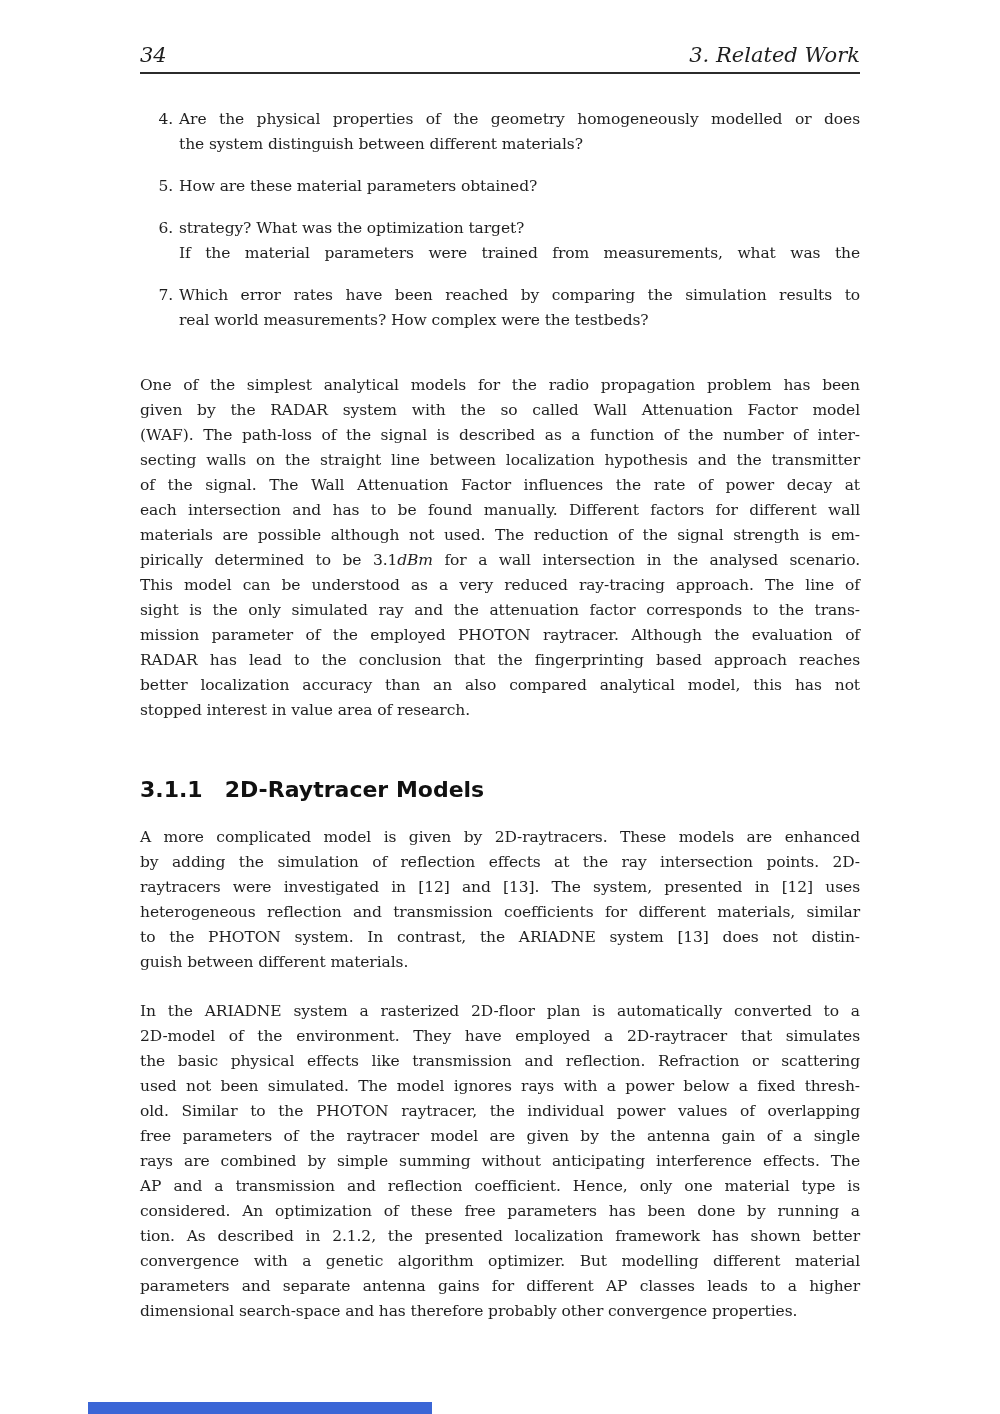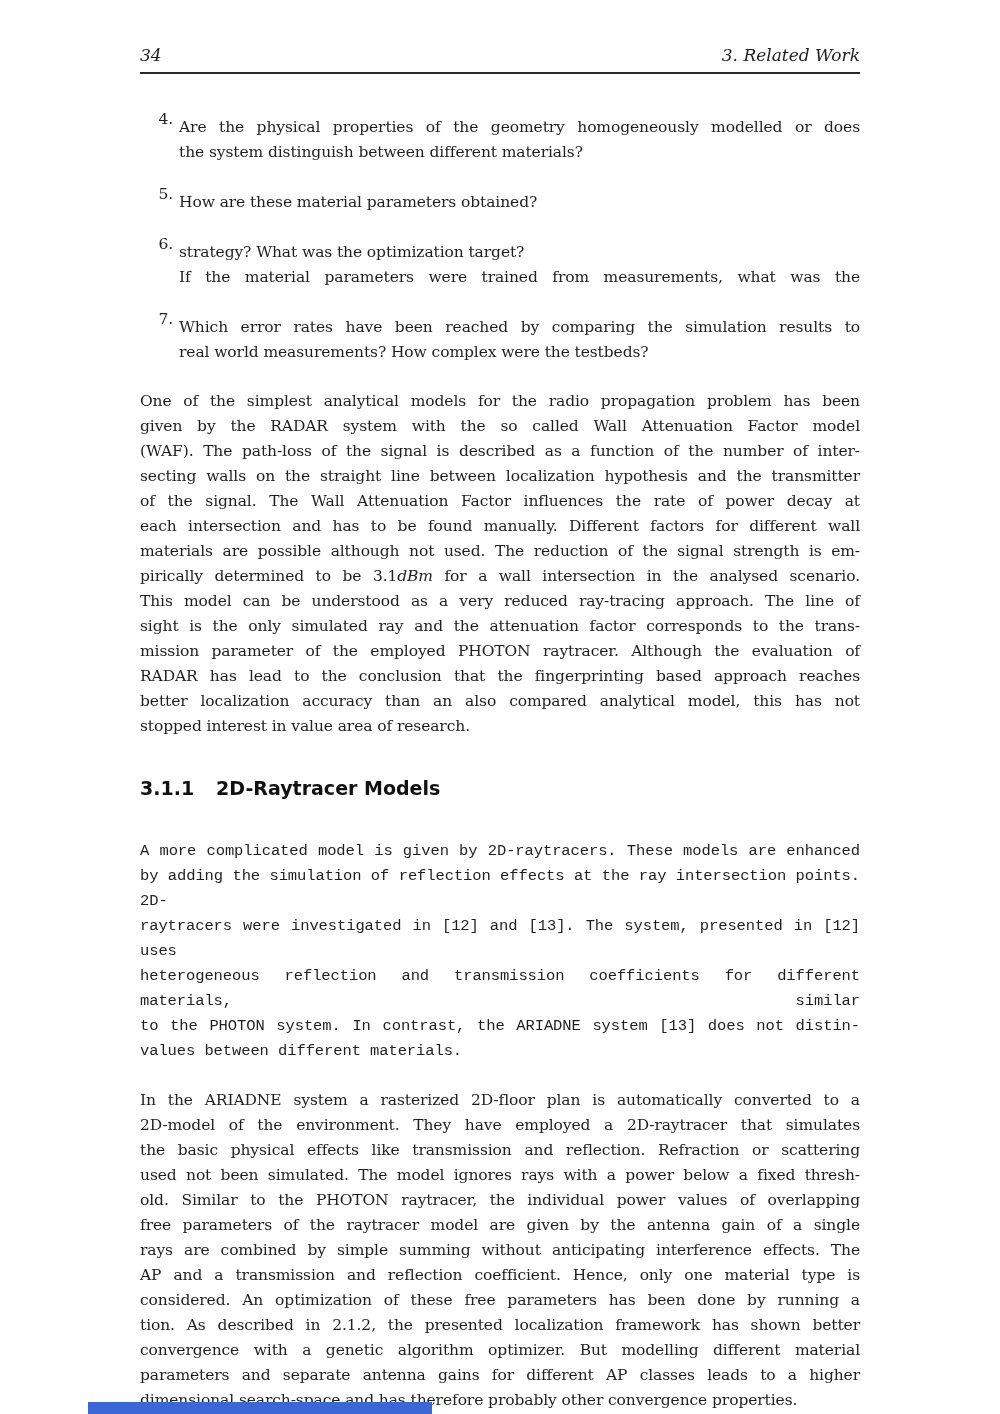--- a/index.html
+++ b/index.html
@@ -15,56 +15,56 @@
   
   .header {
     position: absolute;
     left: 140px;
     top: 44px;
     width: 720px;
     display: flex;
     justify-content: space-between;
     align-items: flex-end;
     font-style: italic;
-    font-size: 17px;
+    font-size: 21px;
     line-height: 22px;
     padding-bottom: 6px;
     border-bottom: 2px solid #2b2b2b;
   }
   
   .content {
     position: absolute;
     left: 140px;
     top: 107px;
     width: 720px;
     font-size: 15.5px;
     line-height: 25px;
     letter-spacing: -0.1px;
   }
   .line { text-align: justify; text-align-last: justify; }
   .line.end { text-align-last: left; }
 
   .q-item { display: flex; }
   .q-item + .q-item { margin-top: 17px; }
   .q-num { width: 33px; text-align: right; flex: none; }
-  .q-lines { flex: 1; margin-left: 6px; margin-top: 8px; }
+  .q-lines { flex: 1; margin-left: 6px; }
 
-  .para-waf { margin-top: 24px; }
+  .para-waf { margin-top: 40px; }
   .sec-heading {
-    margin-top: 34px;
+    margin-top: 52px;
     font-family: "DejaVu Sans", sans-serif;
     font-weight: bold;
-    font-size: 19px;
+    font-size: 22px;
     line-height: 30px;
     letter-spacing: 0;
     display: flex;
     color: #111111;
   }
   .sec-num { margin-right: 22px; }
-  .para-raytracer { margin-top: 36px; font-family: Liberation Mono, monospace; }
+  .para-raytracer { margin-top: 20px; }
   .para-ariadne { margin-top: 24px; }
 
   .math { font-style: italic; }
 
   .footer-bar {
     position: absolute;
     left: 88px;
     top: 1402px;
     width: 344px;
     height: 12px;
@@ -138,21 +138,21 @@
       <span class="sec-num">3.1.1</span>
       <span>2D-Raytracer Models</span>
     </div>
 
     <div class="para-raytracer">
         <div class="line">A more complicated model is given by 2D-raytracers. These models are enhanced</div>
         <div class="line">by adding the simulation of reflection effects at the ray intersection points. 2D-</div>
         <div class="line">raytracers were investigated in [12] and [13]. The system, presented in [12] uses</div>
         <div class="line">heterogeneous reflection and transmission coefficients for different materials, similar</div>
         <div class="line">to the PHOTON system. In contrast, the ARIADNE system [13] does not distin-</div>
-        <div class="line end">values between different materials.</div>
+        <div class="line end">guish between different materials.</div>
       </div>
 
     <div class="para-ariadne">
         <div class="line">In the ARIADNE system a rasterized 2D-floor plan is automatically converted to a</div>
         <div class="line">2D-model of the environment. They have employed a 2D-raytracer that simulates</div>
         <div class="line">the basic physical effects like transmission and reflection. Refraction or scattering</div>
         <div class="line">used not been simulated. The model ignores rays with a power below a fixed thresh-</div>
         <div class="line">old. Similar to the PHOTON raytracer, the individual power values of overlapping</div>
         <div class="line">free parameters of the raytracer model are given by the antenna gain of a single</div>
         <div class="line">rays are combined by simple summing without anticipating interference effects. The</div>

